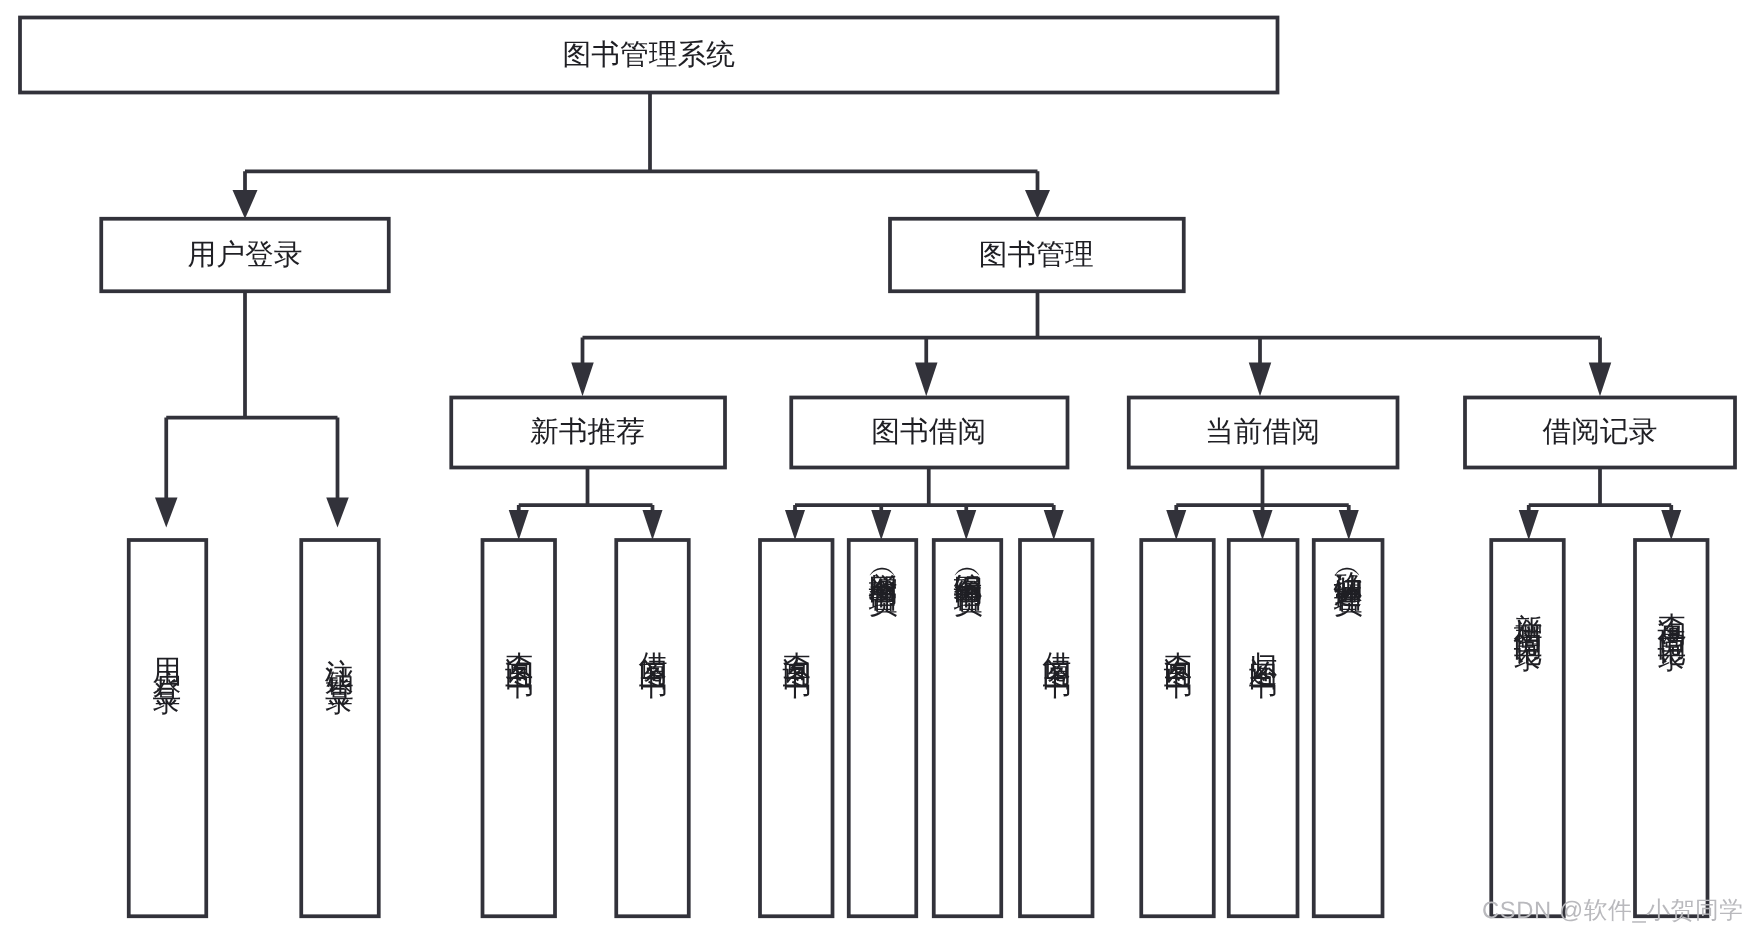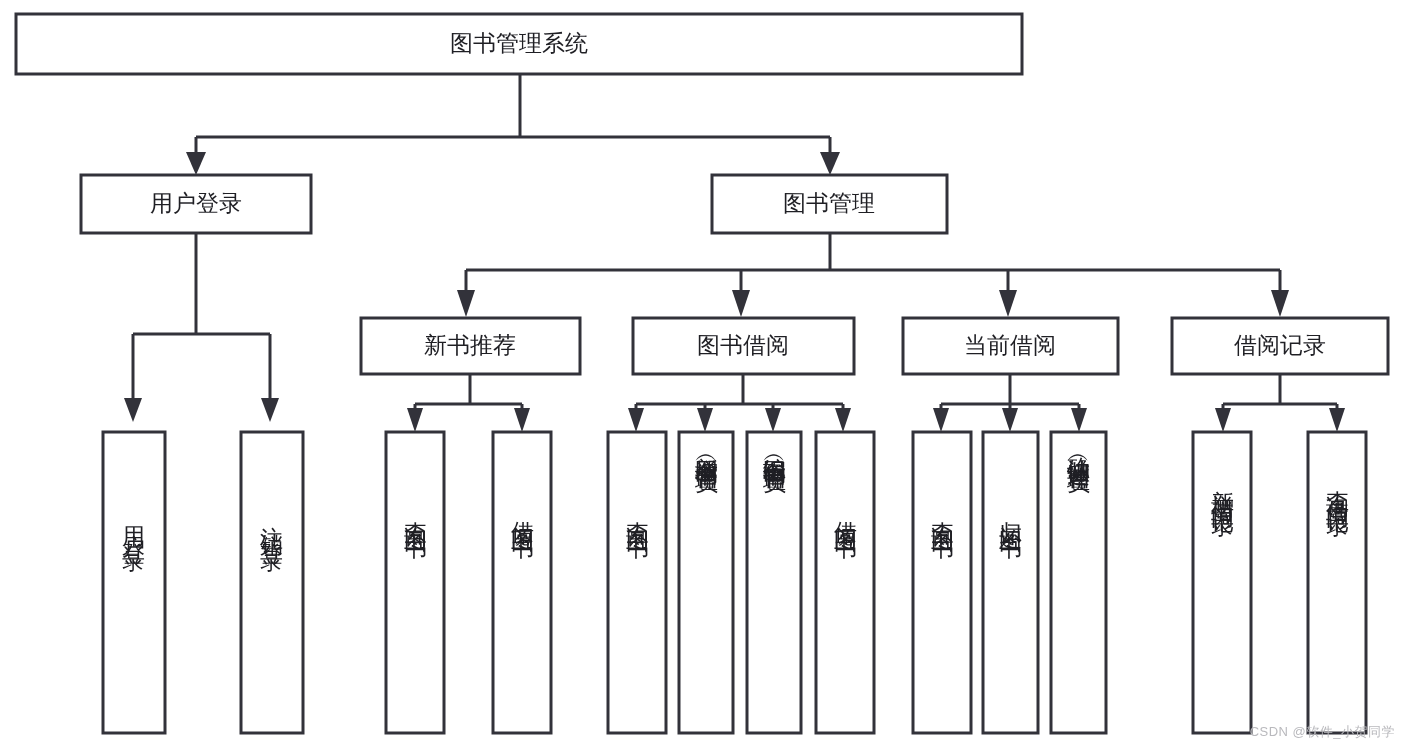--- a/index.html
+++ b/index.html
@@ -50,21 +50,21 @@
   }
   .arrow-head {
     fill: #32323a;
     stroke: none;
   }
   .watermark {
     position: absolute;
     right: 10px;
     bottom: 6px;
     font-family: "Liberation Sans", "DejaVu Sans", sans-serif;
-    font-size: 13px;
+    font-size: 19px;
     color: #b9b9bd;
     letter-spacing: 0.5px;
     white-space: nowrap;
     pointer-events: none;
   }
 </style>
 </head>
 <body>
 
 <div id="diagram-root">

